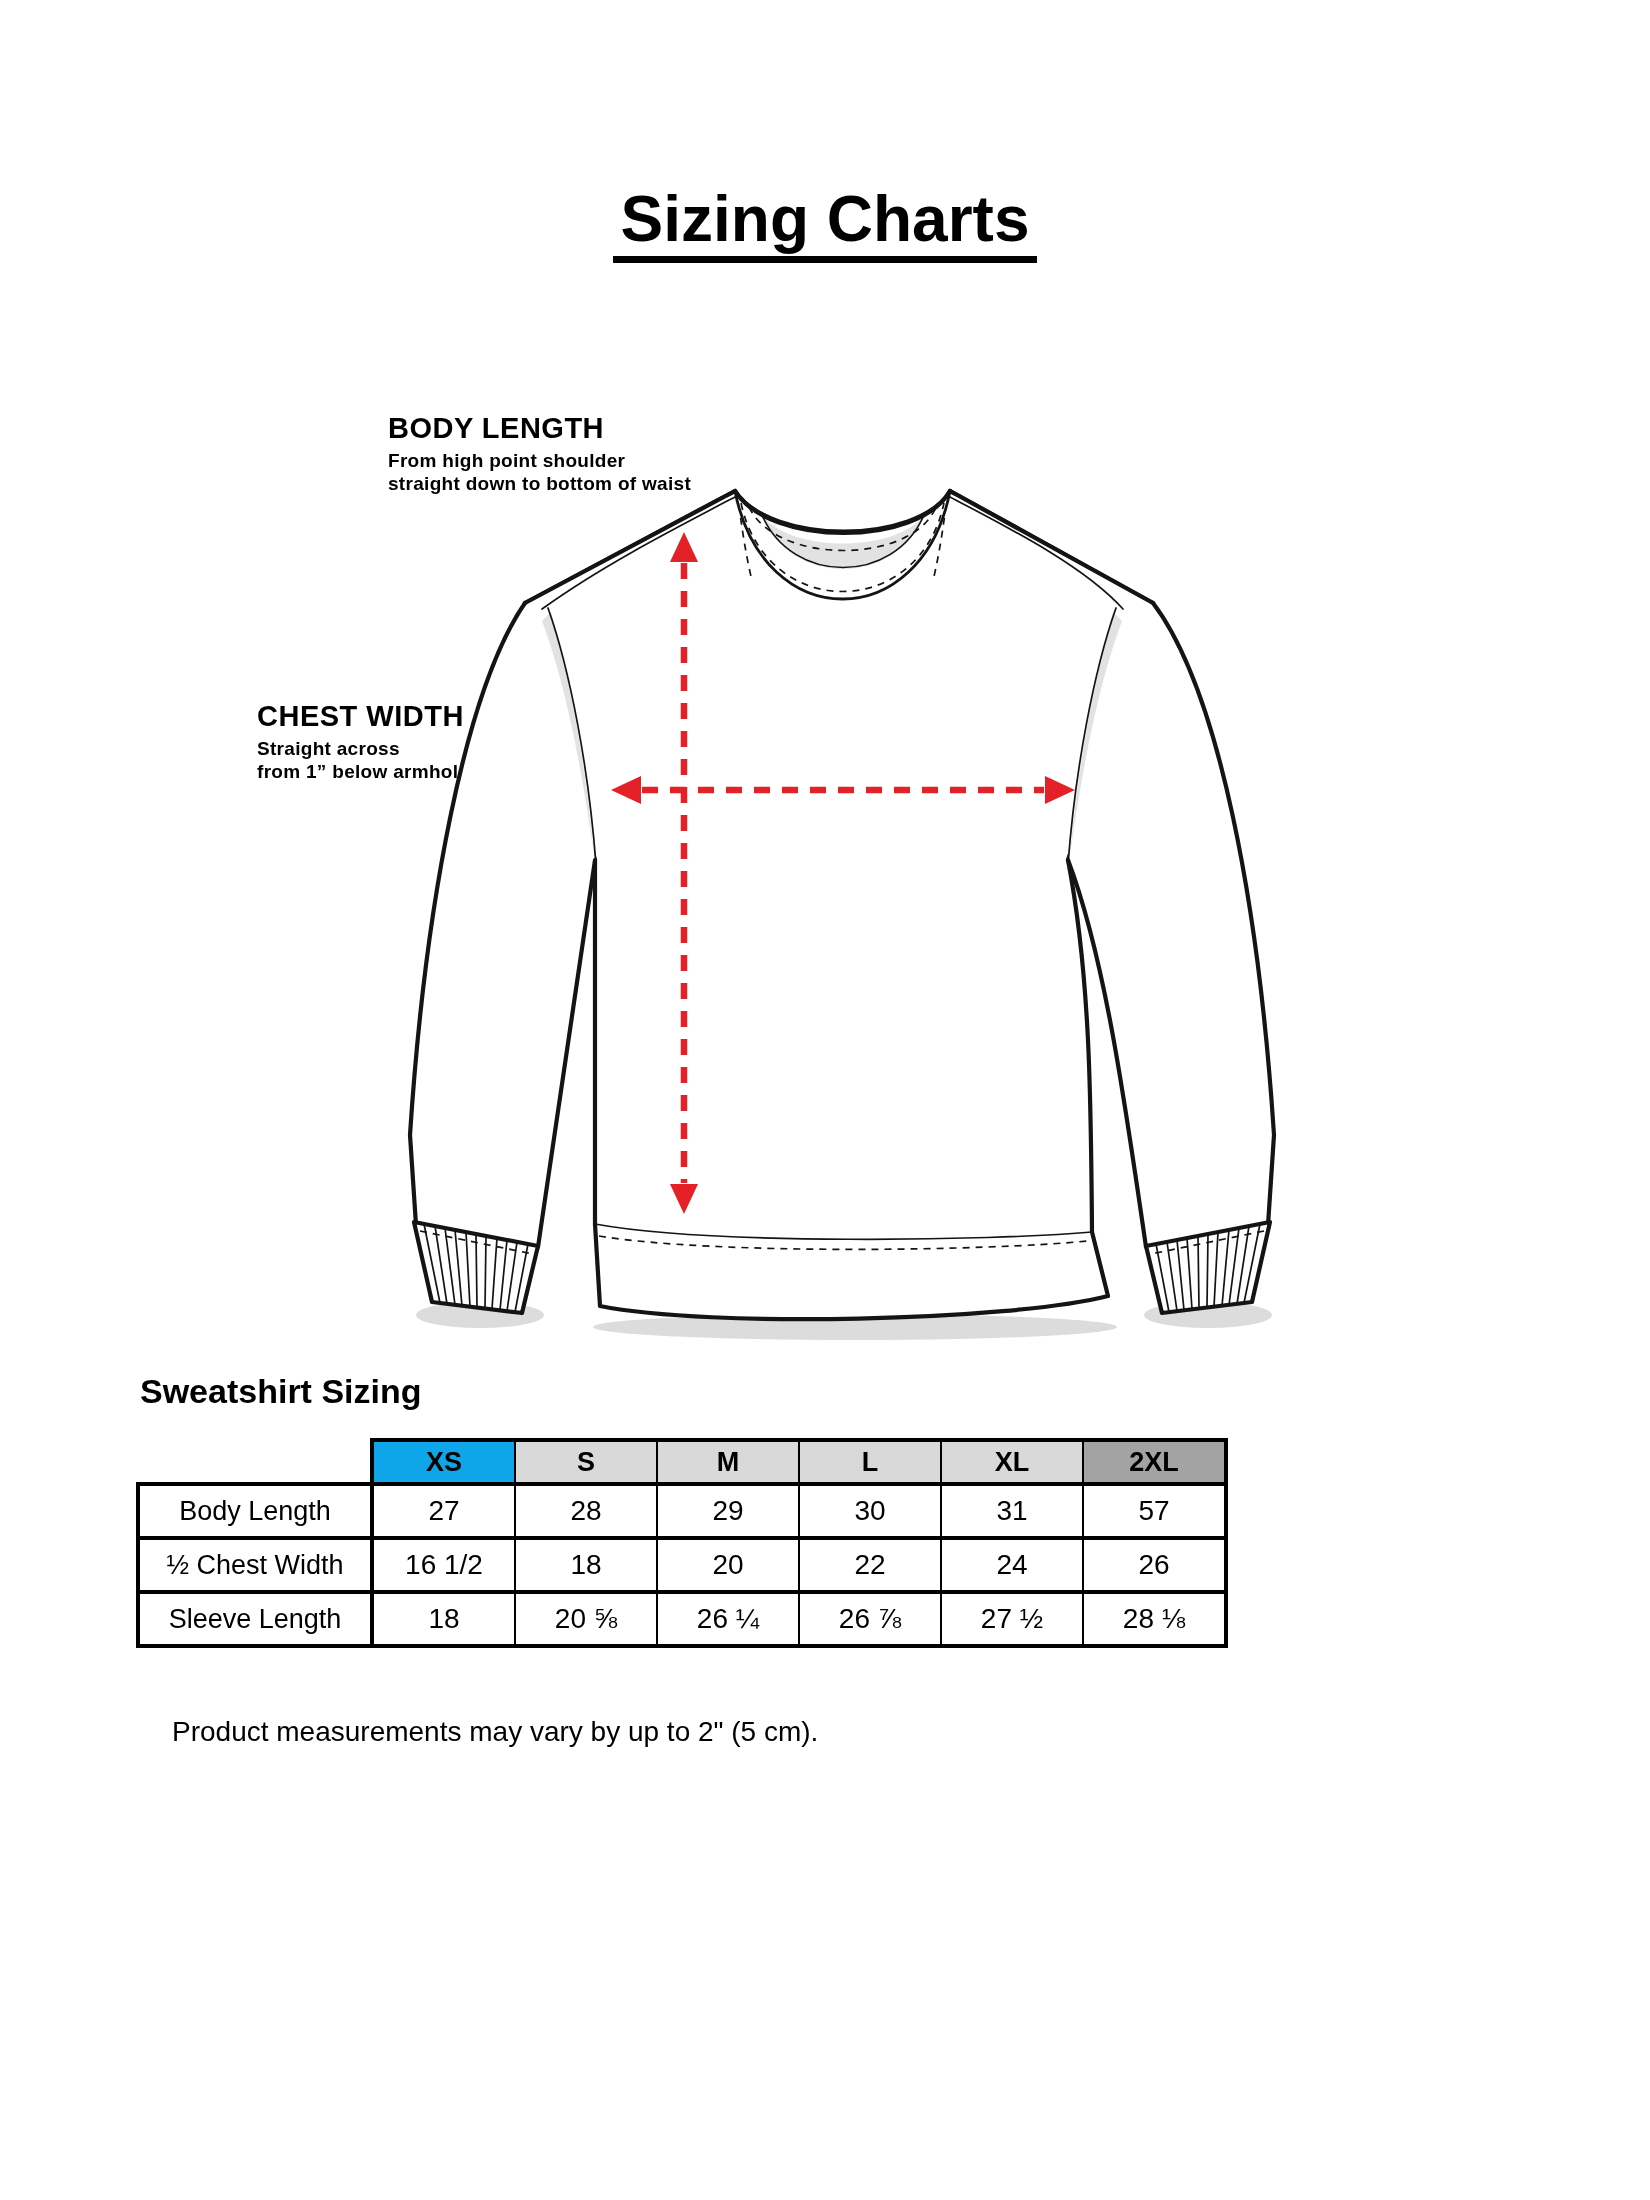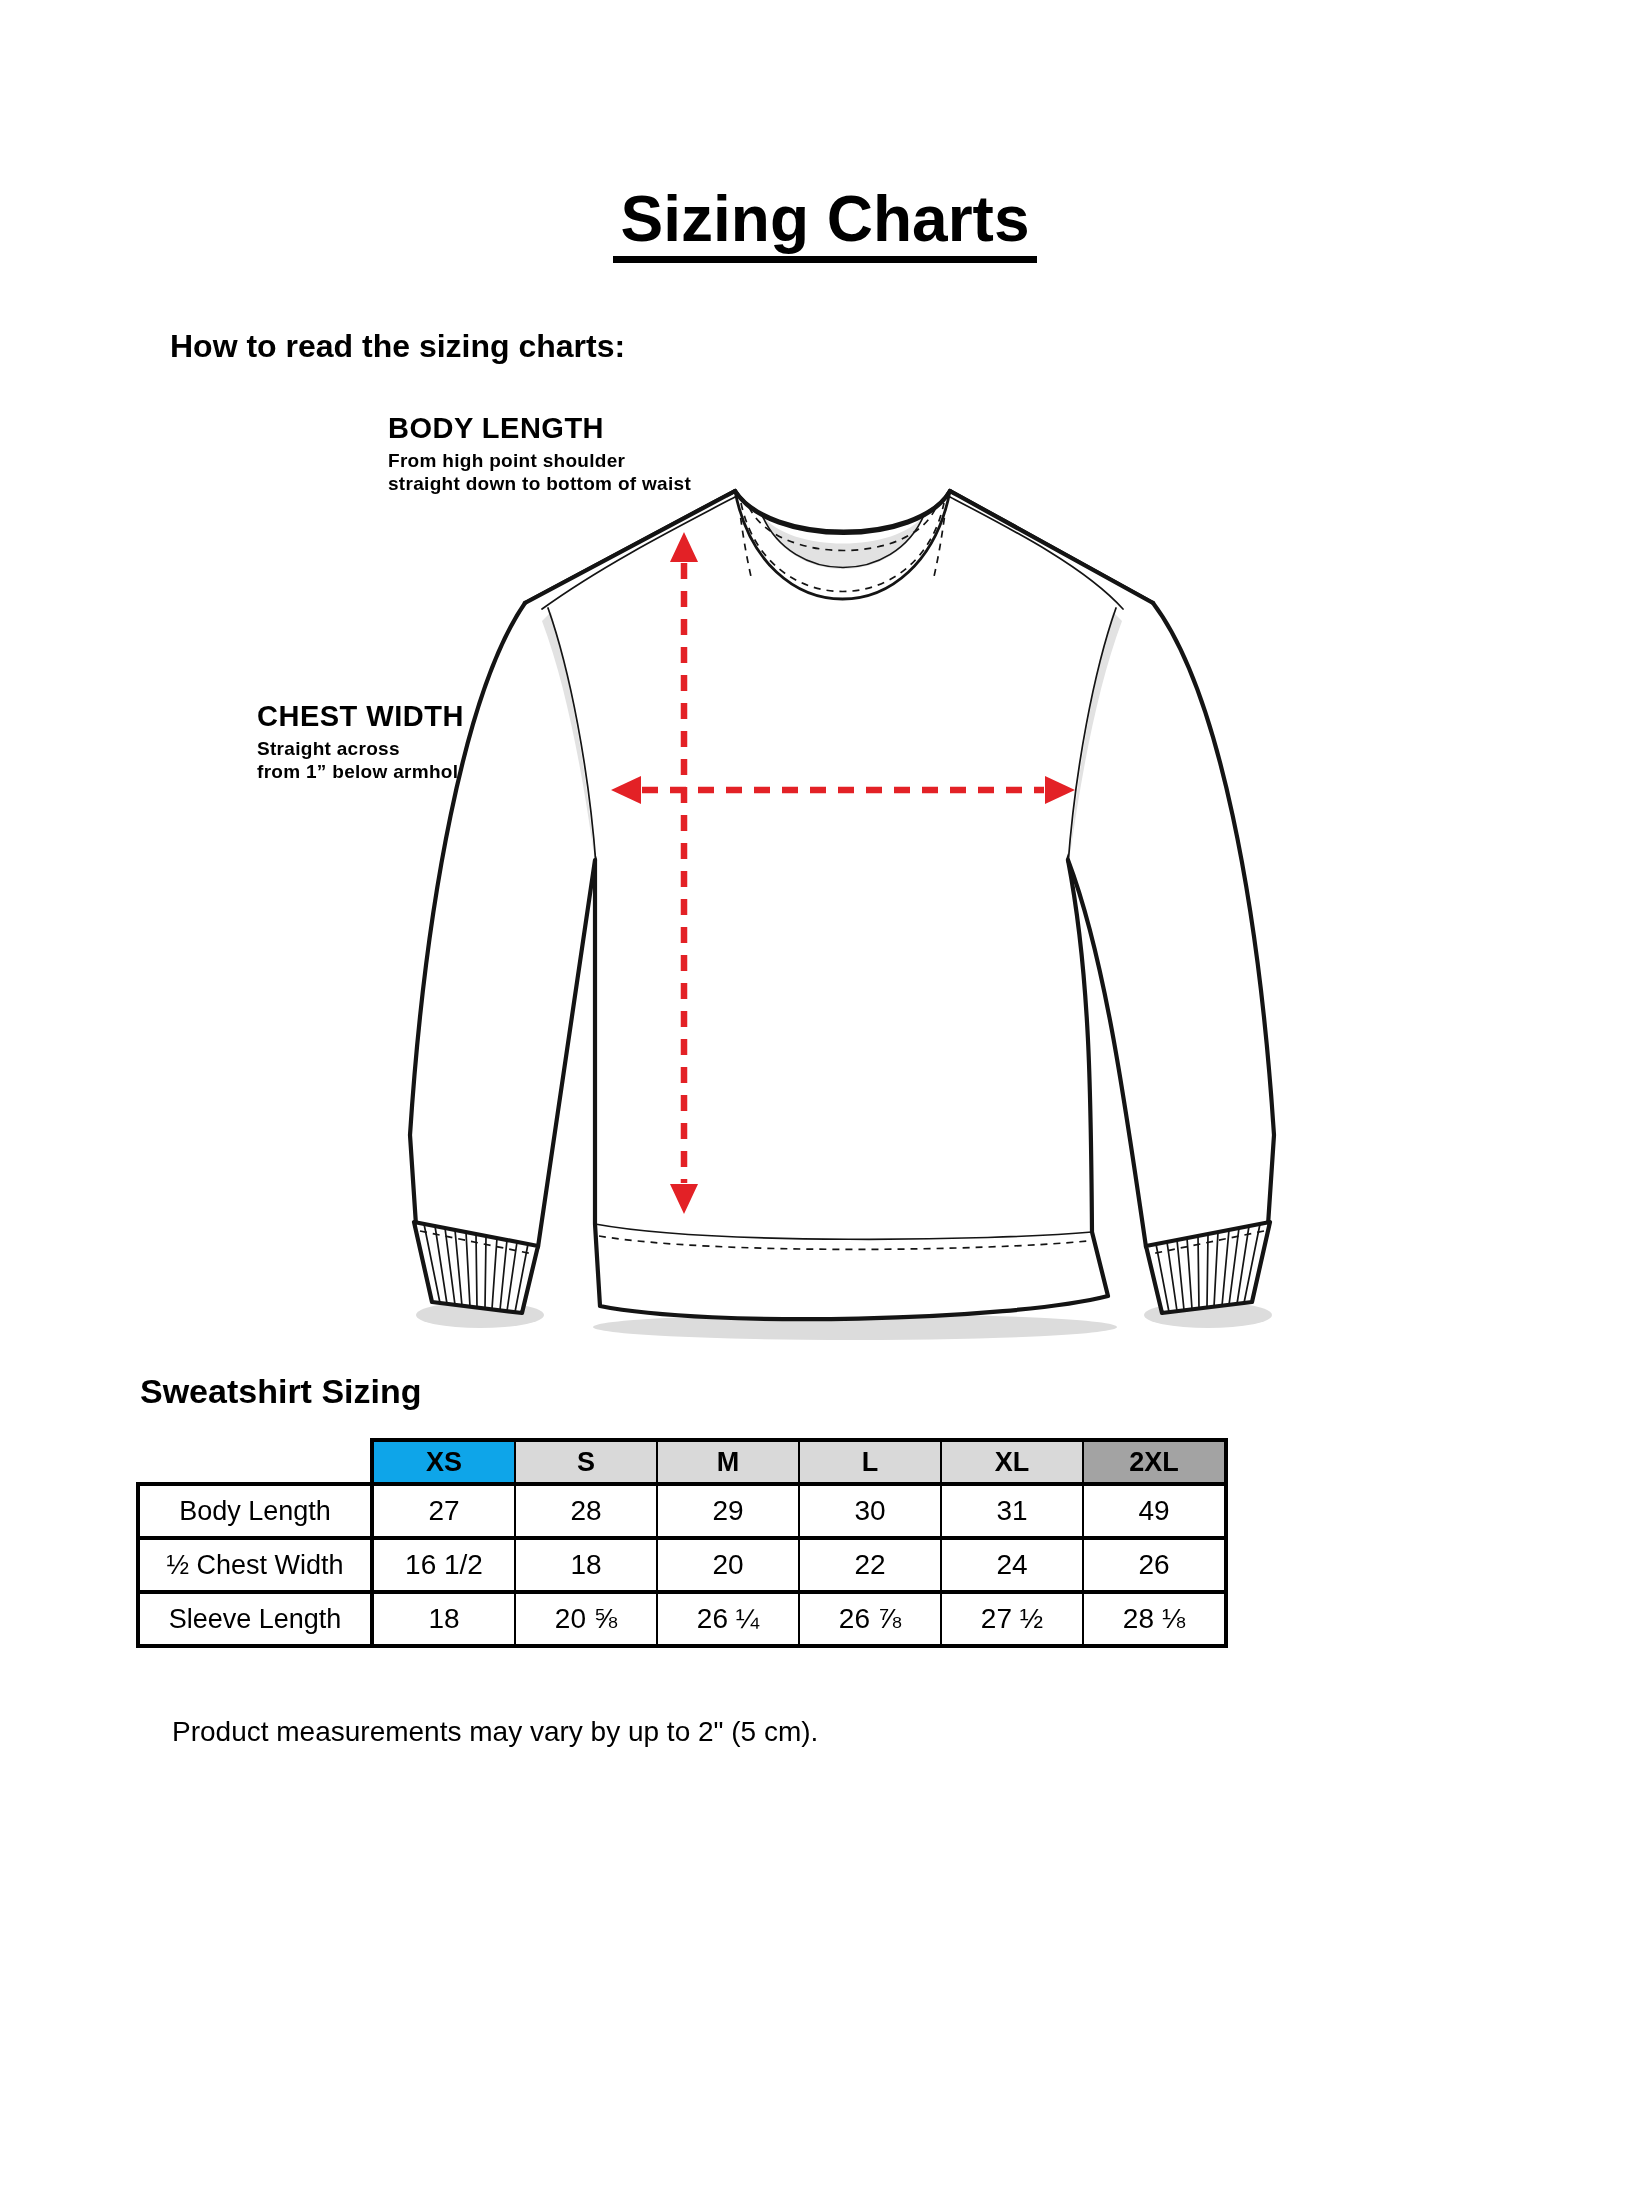--- a/index.html
+++ b/index.html
@@ -59,21 +59,20 @@
 </style>
 </head>
 <body>
 
 <div id="page">
 
   <div class="abs" id="title-wrap">
     <span id="title">Sizing Charts</span>
   </div>
 
-  <div class="abs" id="howto">How to read the sizing charts:</div>
 
   <div class="abs anno-title" id="body-length-label">BODY LENGTH</div>
   <div class="abs anno-desc" id="body-length-desc">
     <div>From high point shoulder</div>
     <div>straight down to bottom of waist</div>
   </div>
 
   <div class="abs anno-title" id="chest-width-label">CHEST WIDTH</div>
   <div class="abs anno-desc" id="chest-width-desc">
     <div>Straight across</div>
@@ -190,21 +189,21 @@
           </tr>
       </thead>
       <tbody>
           <tr>
             <th class="label">Body Length</th>
             <td>27</td>
             <td>28</td>
             <td>29</td>
             <td>30</td>
             <td>31</td>
-            <td>49</td>
+            <td>57</td>
           </tr>
           <tr>
             <th class="label">½ Chest Width</th>
             <td>16 1/2</td>
             <td>18</td>
             <td>20</td>
             <td>22</td>
             <td>24</td>
             <td>26</td>
           </tr>

